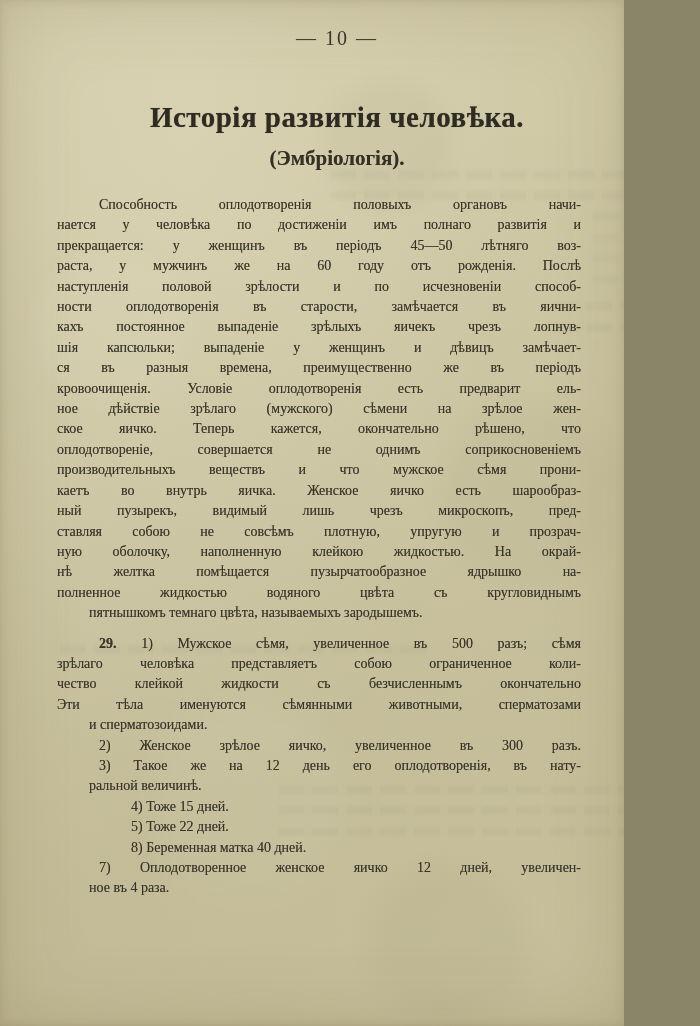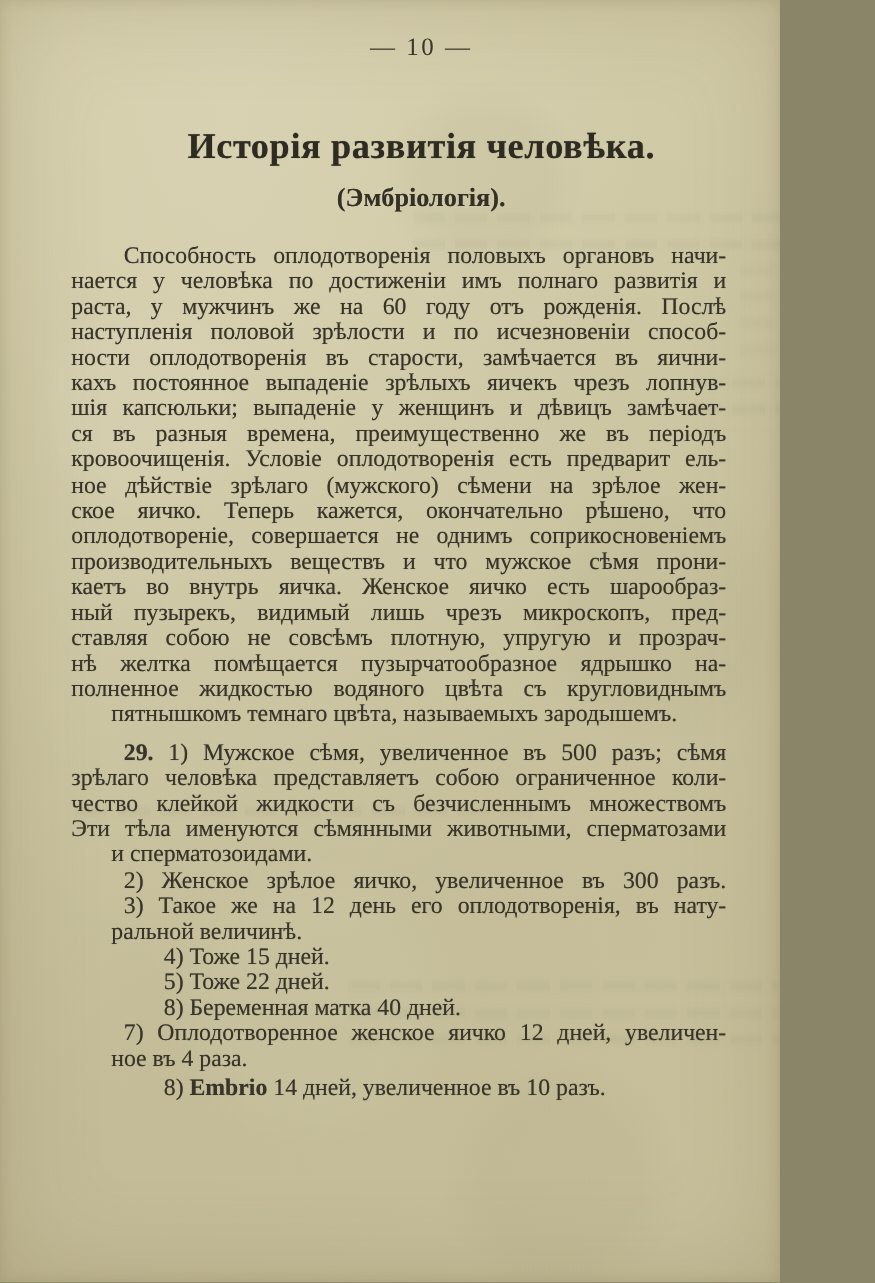--- a/index.html
+++ b/index.html
@@ -55,21 +55,21 @@
     margin:51px 0 0 0;font-size:29px;font-weight:bold;letter-spacing:0.5px;
     color:#2e2b22;text-shadow:0 0 0.7px rgba(46,43,34,0.55);
   }
   .subtitle{
     margin-top:12px;font-size:21px;font-weight:bold;color:#333026;
     text-shadow:0 0 0.5px rgba(51,48,38,0.5);
   }
 
   .body-text{
     position:relative;margin:24px 43px 0 57px;
-    font-size:19px;line-height:20.4px;
+    font-size:14px;line-height:20.4px;
     text-shadow:0 0 0.6px rgba(56,52,42,0.55);
   }
   .line{text-align:justify;text-align-last:justify;white-space:normal;}
   .line.first{padding-left:42px;}
   .line.nofill{text-align-last:left;margin-left:32px;}
   .bold{font-weight:bold;}
   .block{margin:0;}
   .b34{margin-top:10px;}
   .item-8{margin-top:3px;}
 </style>
@@ -87,42 +87,44 @@
   <div class="header">
     <div class="page-number">— 10 —</div>
     <h1 class="title">Исторія развитія человѣка.</h1>
     <div class="subtitle">(Эмбріологія).</div>
   </div>
 
   <div class="body-text">
     <div class="block">
         <div class="line first">Способность оплодотворенія половыхъ органовъ начи-</div>
         <div class="line">нается у человѣка по достиженіи имъ полнаго развитія и</div>
+        <div class="line">прекращается: у женщинъ въ періодъ 45—50 лѣтняго воз-</div>
         <div class="line">раста, у мужчинъ же на 60 году отъ рожденія. Послѣ</div>
         <div class="line">наступленія половой зрѣлости и по исчезновеніи способ-</div>
         <div class="line">ности оплодотворенія въ старости, замѣчается въ яични-</div>
         <div class="line">кахъ постоянное выпаденіе зрѣлыхъ яичекъ чрезъ лопнув-</div>
         <div class="line">шія капсюльки; выпаденіе у женщинъ и дѣвицъ замѣчает-</div>
         <div class="line">ся въ разныя времена, преимущественно же въ періодъ</div>
         <div class="line">кровоочищенія. Условіе оплодотворенія есть предварит ель-</div>
         <div class="line">ное дѣйствіе зрѣлаго (мужского) сѣмени на зрѣлое жен-</div>
         <div class="line">ское яичко. Теперь кажется, окончательно рѣшено, что</div>
         <div class="line">оплодотвореніе, совершается не однимъ соприкосновеніемъ</div>
         <div class="line">производительныхъ веществъ и что мужское сѣмя прони-</div>
         <div class="line">каетъ во внутрь яичка. Женское яичко есть шарообраз-</div>
         <div class="line">ный пузырекъ, видимый лишь чрезъ микроскопъ, пред-</div>
         <div class="line">ставляя собою не совсѣмъ плотную, упругую и прозрач-</div>
+        <div class="line">ную оболочку, наполненную клейкою жидкостью. На окрай-</div>
         <div class="line">нѣ желтка помѣщается пузырчатообразное ядрышко на-</div>
         <div class="line">полненное жидкостью водяного цвѣта съ кругловиднымъ</div>
         <div class="line nofill">пятнышкомъ темнаго цвѣта, называемыхъ зародышемъ.</div>
       </div>
     <div class="block b34">
         <div class="line first"><span class="bold">29.</span><span> 1) Мужское сѣмя, увеличенное въ 500 разъ; сѣмя</span></div>
         <div class="line">зрѣлаго человѣка представляетъ собою ограниченное коли-</div>
-        <div class="line">чество клейкой жидкости съ безчисленнымъ множествомъ</div>
+        <div class="line">чество клейкой жидкости съ безчисленнымъ окончательно</div>
         <div class="line">Эти тѣла именуются сѣмянными животными, сперматозами</div>
         <div class="line nofill">и сперматозоидами.</div>
       </div>
     <div class="block">
         <div class="line first">2) Женское зрѣлое яичко, увеличенное въ 300 разъ.</div>
       </div>
     <div class="block">
         <div class="line first">3) Такое же на 12 день его оплодотворенія, въ нату-</div>
         <div class="line nofill">ральной величинѣ.</div>
       </div>
@@ -132,18 +134,15 @@
     <div class="block">
         <div class="line first nofill">5) Тоже 22 дней.</div>
       </div>
     <div class="block">
         <div class="line first nofill">8) Беременная матка 40 дней.</div>
       </div>
     <div class="block">
         <div class="line first">7) Оплодотворенное женское яичко 12 дней, увеличен-</div>
         <div class="line nofill">ное въ 4 раза.</div>
       </div>
-    <div class="block item-8">
-        <div class="line first nofill"><span>8) </span><span class="bold">Embrio</span><span> 14 дней, увеличенное въ 10 разъ.</span></div>
-      </div>
   </div>
 
 </div>
 
 </body></html>

